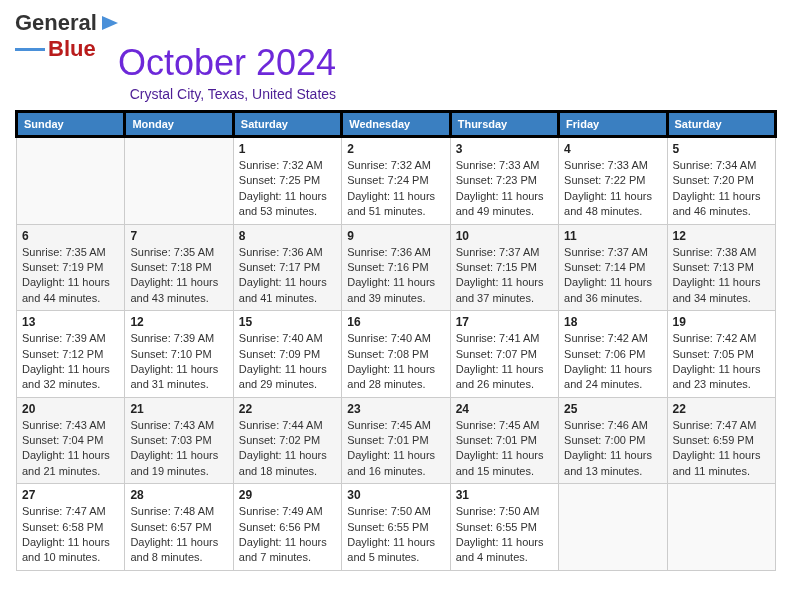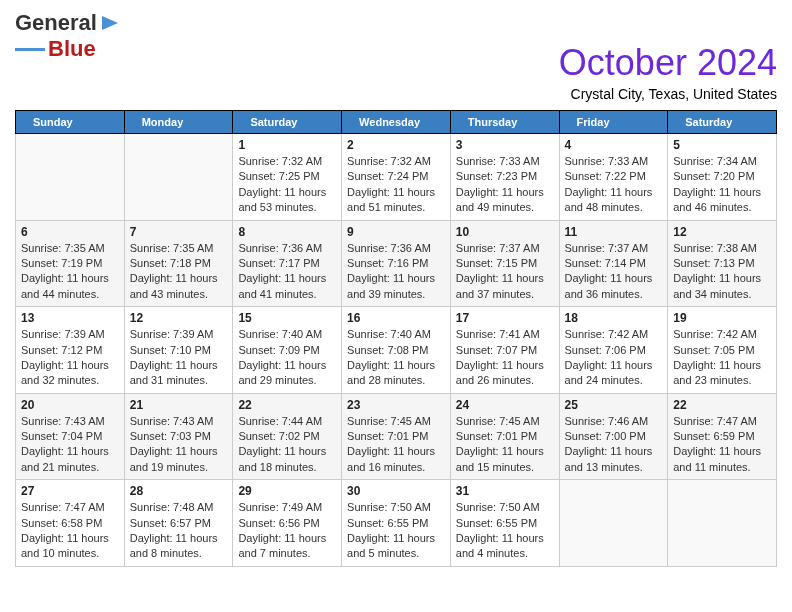--- a/index.html
+++ b/index.html
@@ -1,24 +1,24 @@
 <!DOCTYPE html>
 <html><head>
   <meta charset="utf-8">
   <style>
     * { box-sizing: border-box; margin: 0; padding: 0; }
     body { font-family: Arial, sans-serif; background: #fff; width: 792px; min-height: 612px; }
     .container { padding: 10px 15px 15px; }
-    .header { display: flex; align-items: flex-start; justify-content: space-between; margin-bottom: 8px; }
+    .header { display: flex; align-items: flex-start; margin-bottom: 8px; }
     .logo { display: flex; flex-direction: column; align-items: flex-start; }
     .title-block { text-align: right; }
     .month-title { font-size: 36px; color: #6d28d9; font-weight: normal; margin-top: 32px; }
-    .location { font-size: 14px; color: #000000; margin-top: 2px; }
+    .location { font-size: 14px; color: #4c1d95; margin-top: 2px; }
     .calendar { width: 100%; border-collapse: collapse; font-size: 10.5px; }
-    .calendar th { background: #3a7fc1; color: #fff; text-align: left; padding: 5px 17px; font-size: 11px; font-weight: bold; border: 1px solid #000000; margin-left: 33px; }
+    .calendar th { background: #3a7fc1; color: #fff; text-align: left; padding: 5px 6px; font-size: 11px; font-weight: bold; border: 3px solid #000000; margin-left: 33px; }
     .calendar td { border: 1px solid #ccc; padding: 4px 5px; vertical-align: top; width: 14.28%; min-height: 80px; background: #fff; }
     .calendar tr:nth-child(even) td { background: #f5f5f5; }
     .day-num { font-size: 12px; font-weight: bold; color: #222; margin-bottom: 2px; }
     .day-info { font-size: 11px; color: #333; line-height: 1.4; }
     .empty { background: #f9f9f9 !important; }
     .logo-wrapper { display: flex; align-items: center; gap: 3px; }
   </style>
 </head>
 <body>
 

